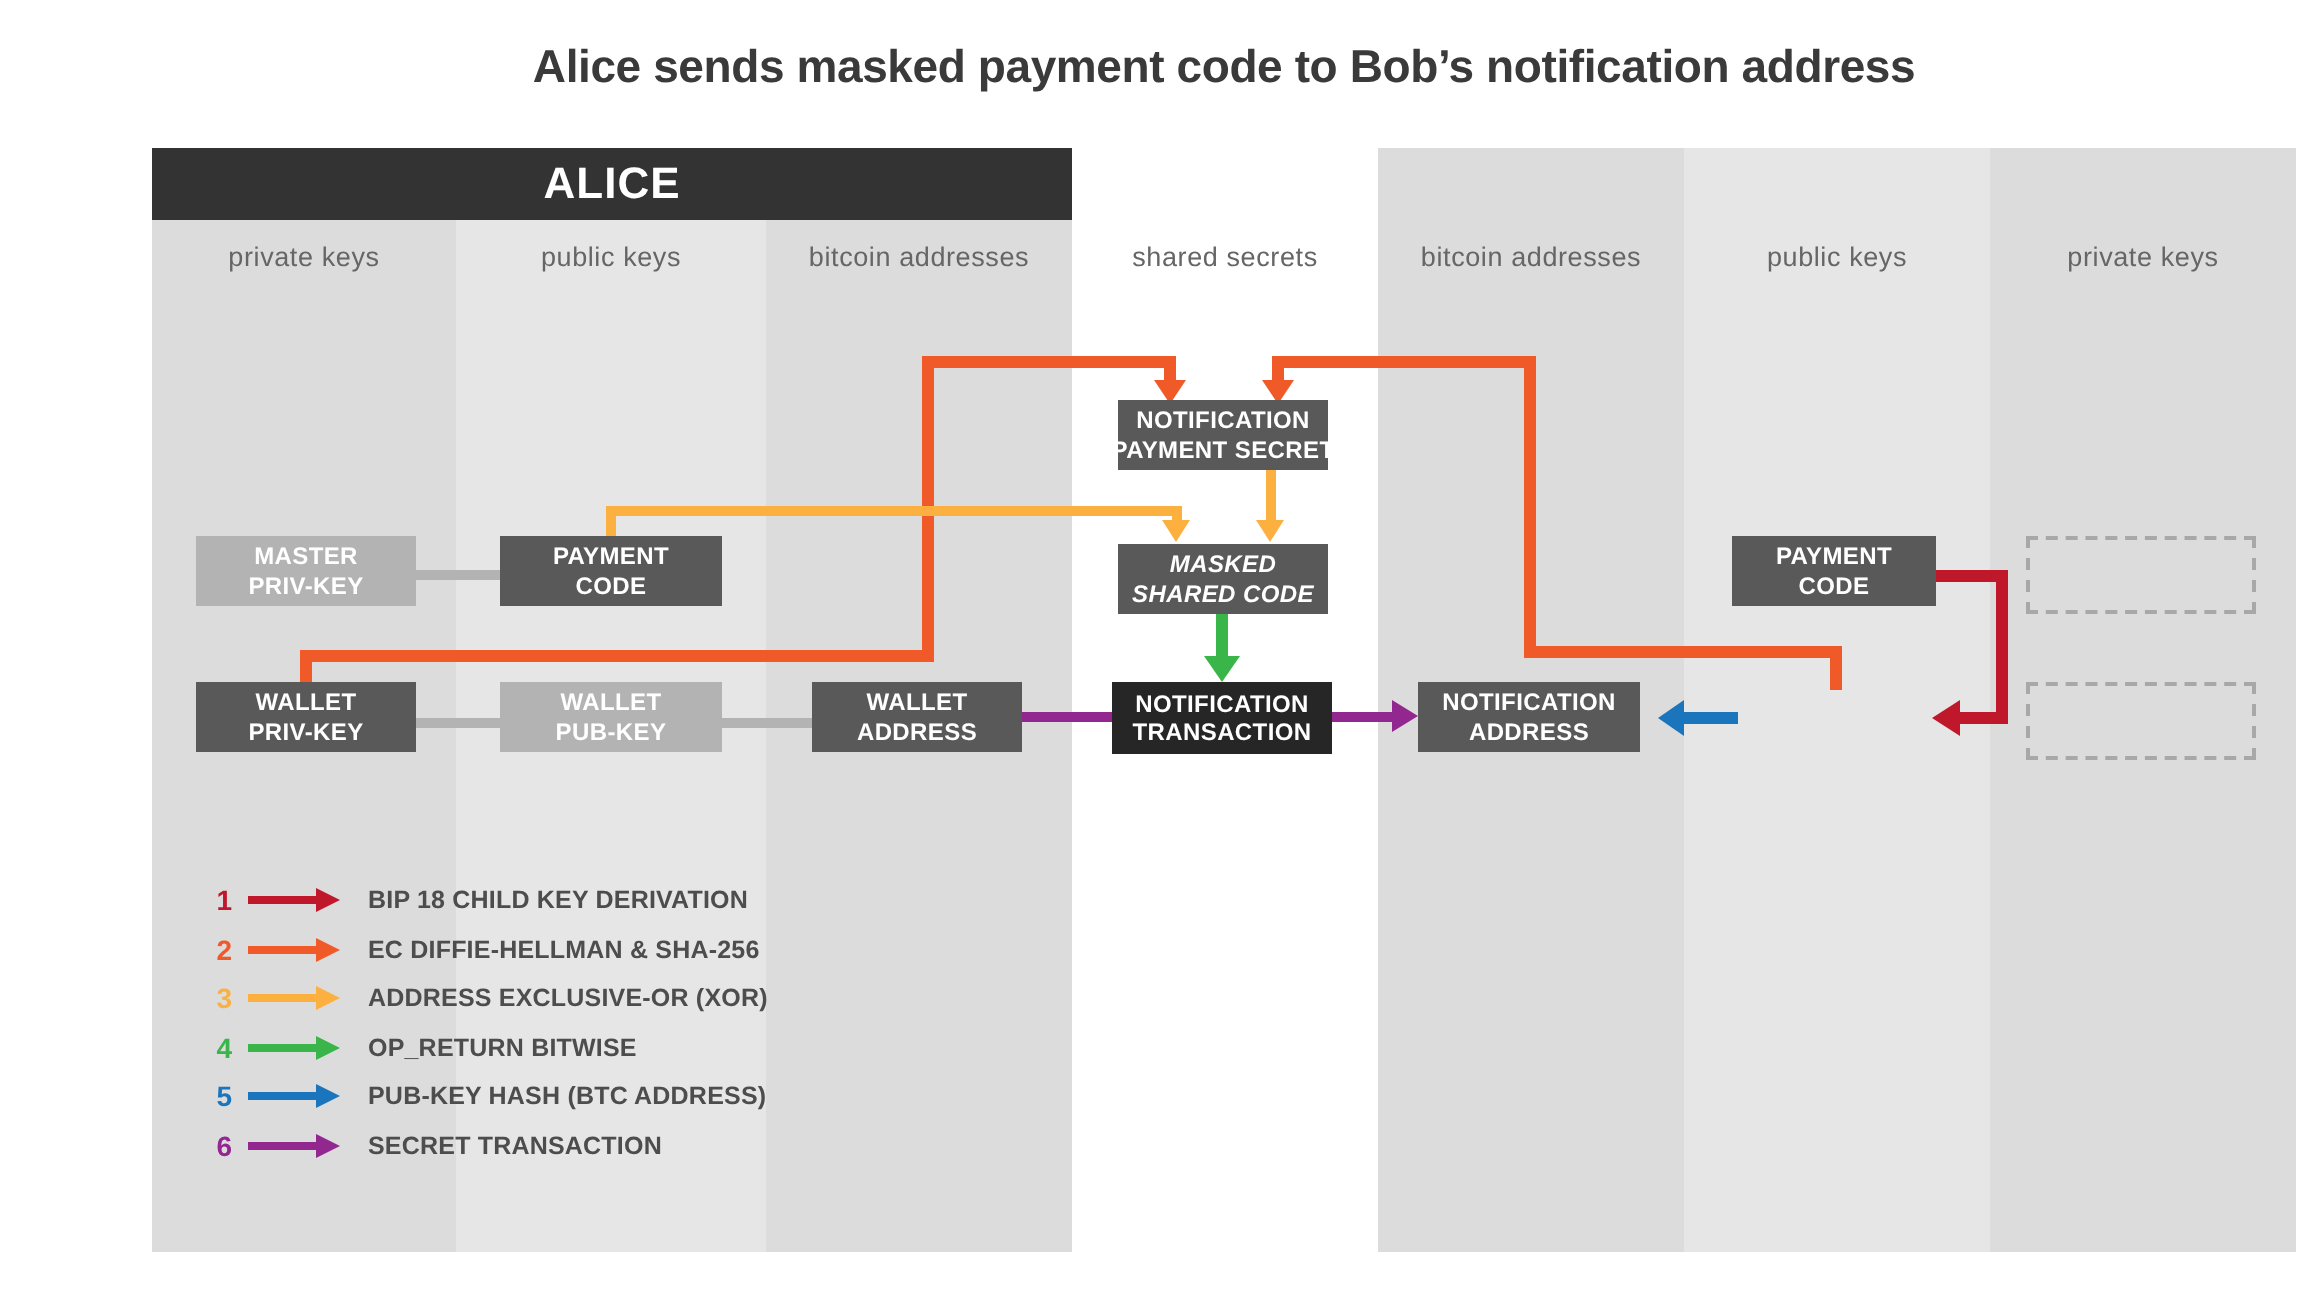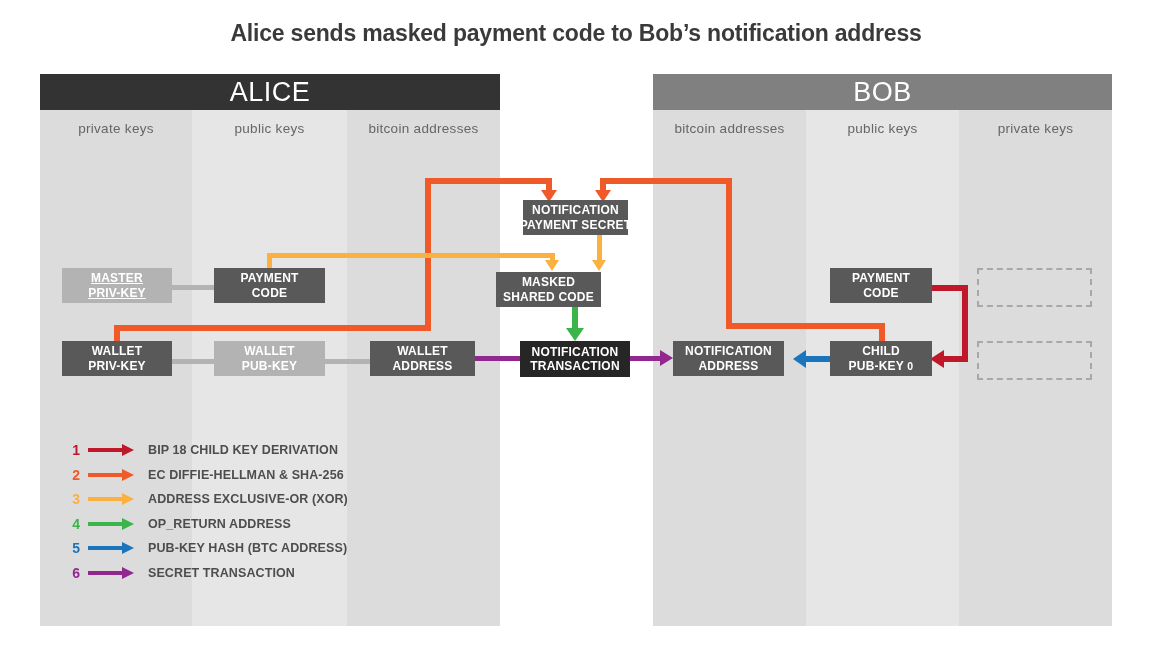--- a/index.html
+++ b/index.html
@@ -1,30 +1,30 @@
 <!DOCTYPE html>
 <html><head>
 <meta charset="utf-8">
 <style>
   html,body{margin:0;padding:0;background:#ffffff;}
   body{width:1152px;height:648px;font-family:"Liberation Sans",sans-serif;overflow:hidden;}
-  #stage{position:relative;width:1016px;height:648px;background:#fff;}
+  #stage{position:relative;width:1016px;height:648px;background:#fff;margin-left:36px;}
 
   .title{position:absolute;left:0;top:20px;width:1152px;text-align:center;
          font-size:23px;font-weight:bold;color:#3a3a3a;letter-spacing:-.2px;}
 
   
   .band{position:absolute;top:74px;height:552px;}
   .band.d{background:#dcdcdc;}
   .band.l{background:#e6e6e6;}
   .band.w{background:#ffffff;}
 
   
-  .partybar{position:absolute;top:74px;height:36px;color:#fff;font-size:27px;
-            font-weight:normal;display:flex;align-items:center;justify-content:center;
+  .partybar{position:absolute;top:74px;height:36px;color:#fff;font-size:22px;
+            font-weight:bold;display:flex;align-items:center;justify-content:center;
             letter-spacing:.5px;}
   .partybar.alice{background:#333333;}
   .partybar.bob{background:#808080;}
 
   
   .colhead{position:absolute;top:118px;height:20px;font-size:13.5px;color:#666;
            display:flex;align-items:center;justify-content:center;letter-spacing:.3px;}
 
   
   .node{position:absolute;display:flex;flex-direction:column;align-items:center;
@@ -62,25 +62,25 @@
 
   <div class="band d" style="left:40px;width:152px;"></div>
   <div class="band l" style="left:192px;width:155px;"></div>
   <div class="band d" style="left:347px;width:153px;"></div>
   <div class="band w" style="left:500px;width:153px;"></div>
   <div class="band d" style="left:653px;width:153px;"></div>
   <div class="band l" style="left:806px;width:153px;"></div>
   <div class="band d" style="left:959px;width:153px;"></div>
 
   <div class="partybar alice" style="left:40px;width:460px;">ALICE</div>
-  <div class="partybar bob" style="left:653px;width:459px;">BOB</div>
 
   <div class="colhead" style="left:40px;width:152px;">private keys</div>
   <div class="colhead" style="left:192px;width:155px;">public keys</div>
   <div class="colhead" style="left:347px;width:153px;">bitcoin addresses</div>
+  <div class="colhead" style="left:500px;width:153px;">shared secrets</div>
   <div class="colhead" style="left:653px;width:153px;">bitcoin addresses</div>
   <div class="colhead" style="left:806px;width:153px;">public keys</div>
   <div class="colhead" style="left:959px;width:153px;">private keys</div>
 
   <div class="seg" style="left:172px;top:285px;width:42px;height:5px;background:#b3b3b3;z-index:3;"></div>
   <div class="seg" style="left:172px;top:359px;width:42px;height:5px;background:#b3b3b3;z-index:3;"></div>
   <div class="seg" style="left:325px;top:359px;width:45px;height:5px;background:#b3b3b3;z-index:3;"></div>
 
   <div class="seg" style="left:114px;top:325px;width:6px;height:36px;background:#f05a28;"></div>
   <div class="seg" style="left:114px;top:325px;width:317px;height:6px;background:#f05a28;"></div>
@@ -112,21 +112,21 @@
 
   <div class="seg" style="left:465px;top:356px;width:60px;height:5px;background:#92278f;"></div>
   <div class="seg" style="left:628px;top:356px;width:38px;height:5px;background:#92278f;"></div>
   <div class="tip" style="left:660px;top:350px;border-top:8px solid transparent;border-bottom:8px solid transparent;border-left:13px solid #92278f;"></div>
 
   <div class="seg" style="left:931px;top:285px;width:37px;height:6px;background:#c0182b;"></div>
   <div class="seg" style="left:962px;top:285px;width:6px;height:77px;background:#c0182b;"></div>
   <div class="seg" style="left:943px;top:356px;width:25px;height:6px;background:#c0182b;"></div>
   <div class="tip" style="left:930px;top:350px;border-top:9px solid transparent;border-bottom:9px solid transparent;border-right:14px solid #c0182b;"></div>
 
-  <div class="node pale" style="left:62px;top:268px;width:110px;height:35px;text-decoration:underline;">
+  <div class="node pale" style="left:62px;top:268px;width:110px;height:35px;">
     <span class="ln">MASTER</span>
     <span class="ln">PRIV-KEY</span>
   </div>
 
   <div class="node dark" style="left:214px;top:268px;width:111px;height:35px;">
     <span class="ln">PAYMENT</span>
     <span class="ln">CODE</span>
   </div>
 
   <div class="node dark" style="left:62px;top:341px;width:110px;height:35px;">
@@ -142,47 +142,40 @@
   <div class="node dark" style="left:370px;top:341px;width:105px;height:35px;">
     <span class="ln">WALLET</span>
     <span class="ln">ADDRESS</span>
   </div>
 
   <div class="node dark" style="left:523px;top:200px;width:105px;height:35px;">
     <span class="ln">NOTIFICATION</span>
     <span class="ln">PAYMENT SECRET</span>
   </div>
 
-  <div class="node dark" style="left:496px;top:272px;width:105px;height:35px;">
+  <div class="node dark" style="left:523px;top:272px;width:105px;height:35px;font-style:italic;">
     <span class="ln">MASKED</span>
     <span class="ln">SHARED CODE</span>
   </div>
 
   <div class="node black" style="left:520px;top:341px;width:110px;height:36px;">
     <span class="ln">NOTIFICATION</span>
     <span class="ln">TRANSACTION</span>
   </div>
 
   <div class="node dark" style="left:673px;top:341px;width:111px;height:35px;">
     <span class="ln">NOTIFICATION</span>
     <span class="ln">ADDRESS</span>
   </div>
 
   <div class="node dark" style="left:830px;top:268px;width:102px;height:35px;">
     <span class="ln">PAYMENT</span>
     <span class="ln">CODE</span>
   </div>
 
-  <div class="node dark" style="left:830px;top:341px;width:102px;height:35px;">
-    <span class="ln">CHILD</span>
-    <span class="ln">
-      <span>PUB-KEY</span>
-      <span class="sub">0</span>
-    </span>
-  </div>
 
   <div class="ghost" style="left:977px;top:268px;width:111px;height:35px;"></div>
   <div class="ghost" style="left:977px;top:341px;width:111px;height:35px;"></div>
 
   <div class="legend">
 
     <div class="lrow">
       <span class="lnum" style="color:#c0182b;">1</span>
       <span class="lshaft">
         <i style="background:#c0182b;"></i>
@@ -208,21 +201,21 @@
       </span>
       <span class="ltxt">ADDRESS EXCLUSIVE-OR (XOR)</span>
     </div>
 
     <div class="lrow">
       <span class="lnum" style="color:#39b54a;">4</span>
       <span class="lshaft">
         <i style="background:#39b54a;"></i>
           <b style="border-left:12px solid #39b54a;"></b>
       </span>
-      <span class="ltxt">OP_RETURN ADDRESS</span>
+      <span class="ltxt">OP_RETURN BITWISE</span>
     </div>
 
     <div class="lrow">
       <span class="lnum" style="color:#1b75bc;">5</span>
       <span class="lshaft">
         <i style="background:#1b75bc;"></i>
           <b style="border-left:12px solid #1b75bc;"></b>
       </span>
       <span class="ltxt">PUB-KEY HASH (BTC ADDRESS)</span>
     </div>

